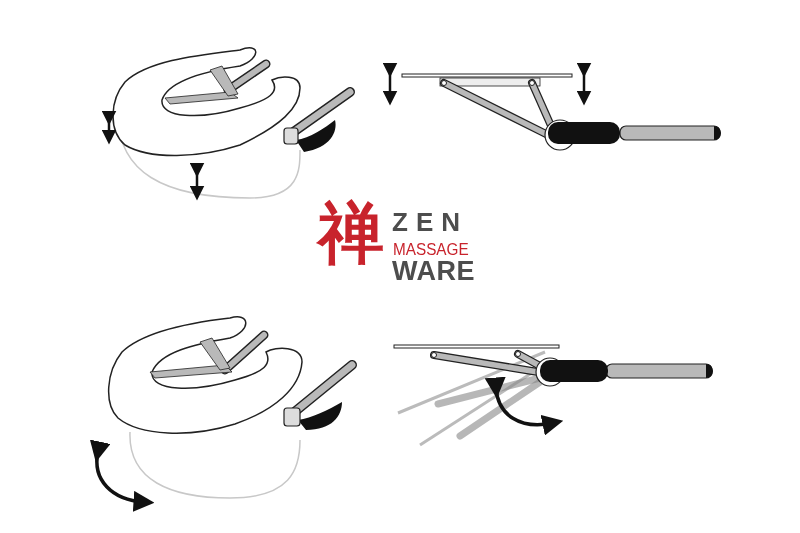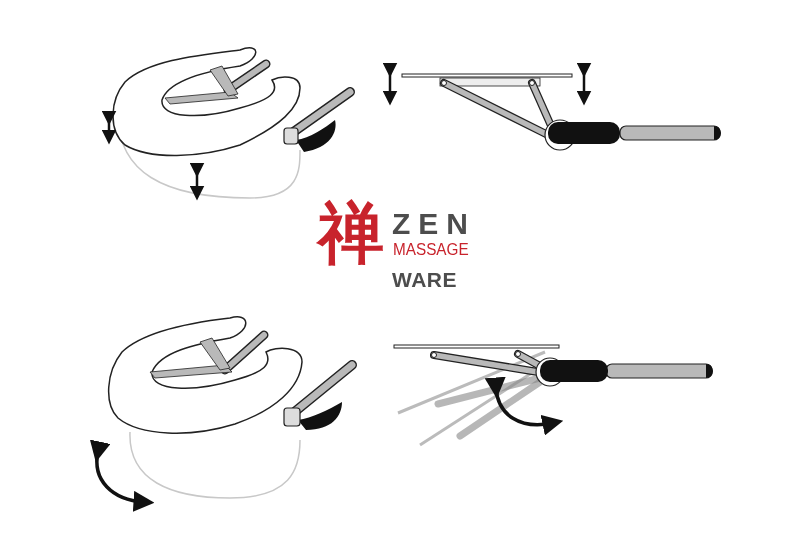--- a/index.html
+++ b/index.html
@@ -1,22 +1,22 @@
 <!DOCTYPE html>
 <html><head>
 <meta charset="utf-8">
 <style>
   html, body { margin:0; padding:0; background:#ffffff; }
   body { width:800px; height:533px; position:relative; overflow:hidden; font-family:"Liberation Sans", sans-serif; }
   svg.ill { position:absolute; left:0; top:0; }
   .logo { position:absolute; left:318px; top:205px; width:170px; height:82px; }
   .logo .kanji { position:absolute; left:0; top:-4px; font-family:"DejaVu Sans", sans-serif; font-size:66px; line-height:1; font-weight:bold; }
-  .logo .zen { position:absolute; left:74px; top:4px; font-size:30px; font-weight:bold; letter-spacing:8px; line-height:1; }
+  .logo .zen { position:absolute; left:74px; top:4px; font-size:26px; font-weight:bold; letter-spacing:8px; line-height:1; }
   .logo .massage { position:absolute; left:75px; top:36px; font-size:17px; line-height:1; transform:scaleX(0.9); transform-origin:left; }
-  .logo .ware { position:absolute; left:74px; top:64px; font-size:21px; font-weight:bold; line-height:1; letter-spacing:0.5px; }
+  .logo .ware { position:absolute; left:74px; top:53px; font-size:27px; font-weight:bold; line-height:1; letter-spacing:0.5px; }
 </style>
 </head>
 <body>
 
 <svg class="ill" width="800" height="533" viewBox="0 0 800 533">
   <defs>
     <marker id="ah" markerWidth="6" markerHeight="6" refX="3" refY="3" orient="auto">
       <path d="M0,0 L6,3 L0,6 z" fill="#111"></path>
     </marker>
   </defs>

